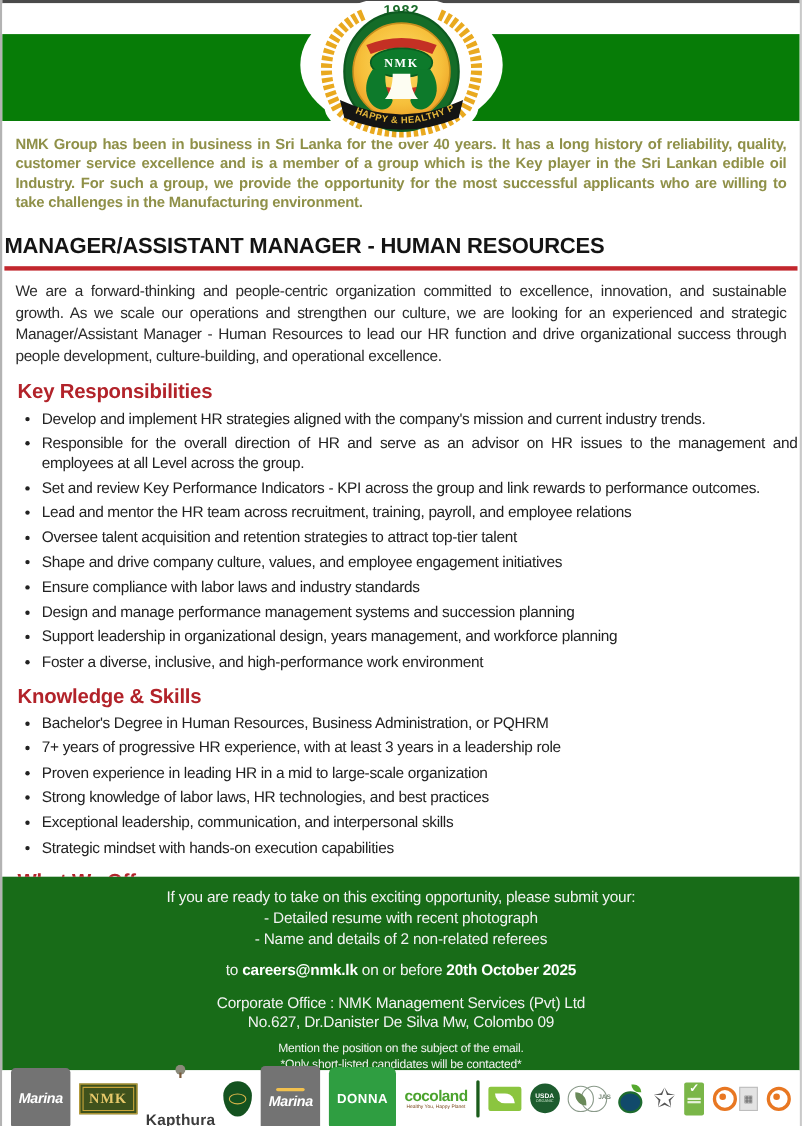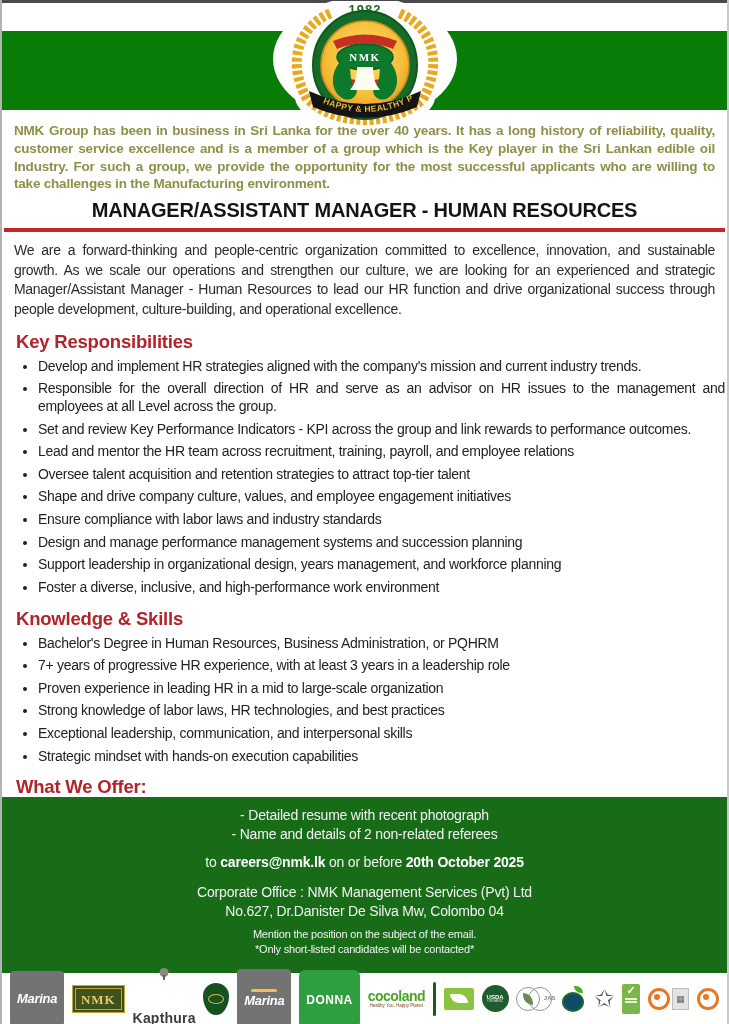--- a/index.html
+++ b/index.html
@@ -14,22 +14,22 @@
   .logo-wrap{position:absolute;top:1px;left:50%;transform:translateX(-50%);width:196px;height:128px;z-index:5;}
   .logo-wrap svg{display:block;}
 
   .content{height:687px;overflow:hidden;padding:0 2px;box-sizing:border-box;}
   .intro{
     color:#8f9048;font-weight:bold;text-align:justify;
     font-size:13.5px;line-height:1.32;letter-spacing:-0.2px;
     margin:12px 10px 2px 10px;
   }
   .job-title{
-    text-align:center;font-weight:700;color:#141414;
-    font-size:20px;letter-spacing:-0.2px;margin-top:6px;
+    font-weight:700;color:#141414;
+    font-size:20px;letter-spacing:-0.2px;margin-top:20px;
   }
   .red-rule{height:4px;background:#c2272d;margin-top:6px;}
   .summary{
     color:#2b2b2b;text-align:justify;font-size:14px;line-height:1.4;
     letter-spacing:-0.3px;margin:9px 10px 4px 10px;
   }
   h2.sec{
     color:#b2232a;font-size:18.5px;font-weight:700;letter-spacing:-0.2px;
     margin:11px 0 5px 12px;
   }
@@ -167,26 +167,27 @@
     <li>Strong knowledge of labor laws, HR technologies, and best practices</li>
     <li>Exceptional leadership, communication, and interpersonal skills</li>
     <li>Strategic mindset with hands-on execution capabilities</li>
   </ul>
 
   <h2 class="sec">What We Offer:</h2>
 
 </div>
 
 <div class="footer">
+  <div>If you are ready to take on this exciting opportunity, please submit your:</div>
   <div>- Detailed resume with recent photograph</div>
   <div>- Name and details of 2 non-related referees</div>
   <div class="apply"><span>to </span><b>careers@nmk.lk</b><span> on or before </span><b>20th October 2025</b></div>
   <div class="office">
     <div>Corporate Office : NMK Management Services (Pvt) Ltd</div>
-    <div>No.627, Dr.Danister De Silva Mw, Colombo 04</div>
+    <div>No.627, Dr.Danister De Silva Mw, Colombo 09</div>
   </div>
   <div class="notes">
     <div>Mention the position on the subject of the email.</div>
     <div>*Only short-listed candidates will be contacted*</div>
   </div>
 </div>
 
 <div class="brandbar">
   <div class="pill-red">
     <span class="wordmark">Marina</span>

